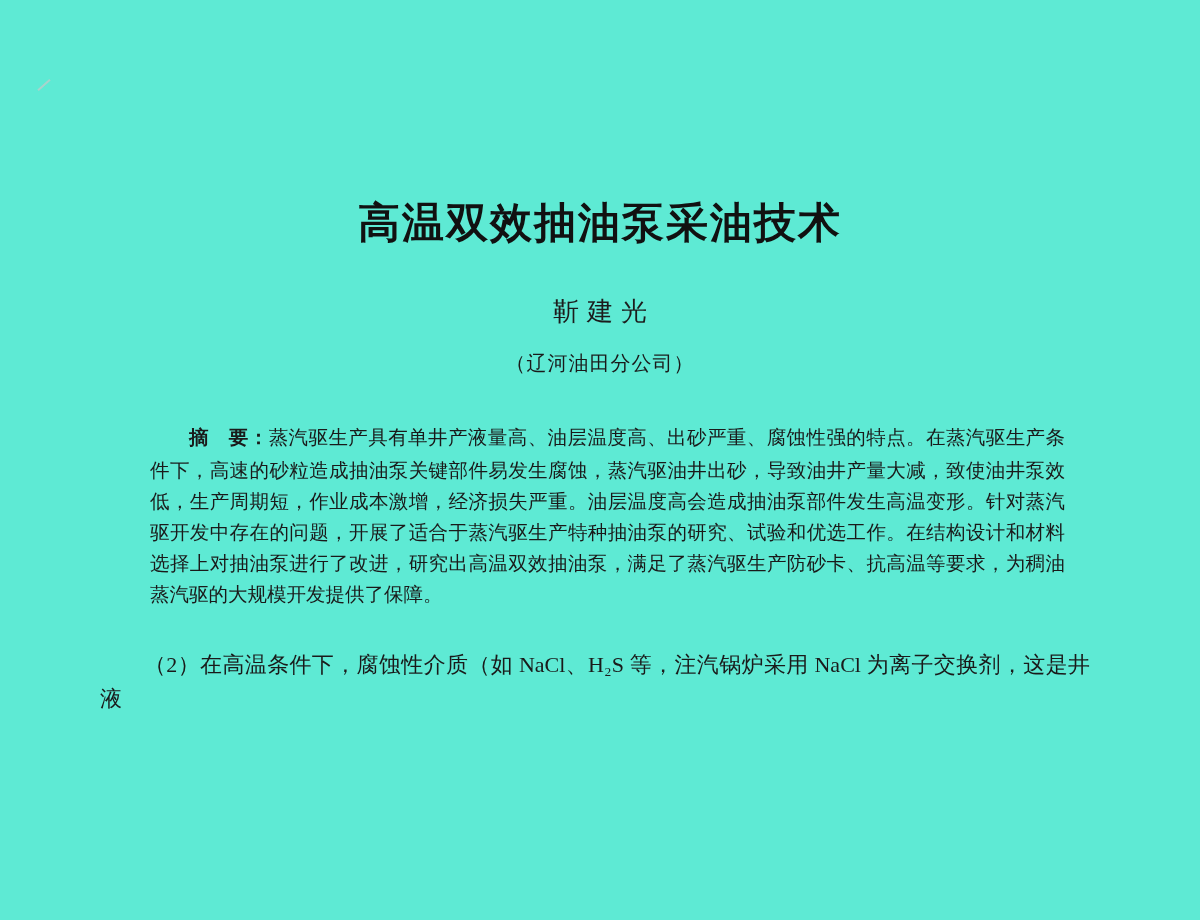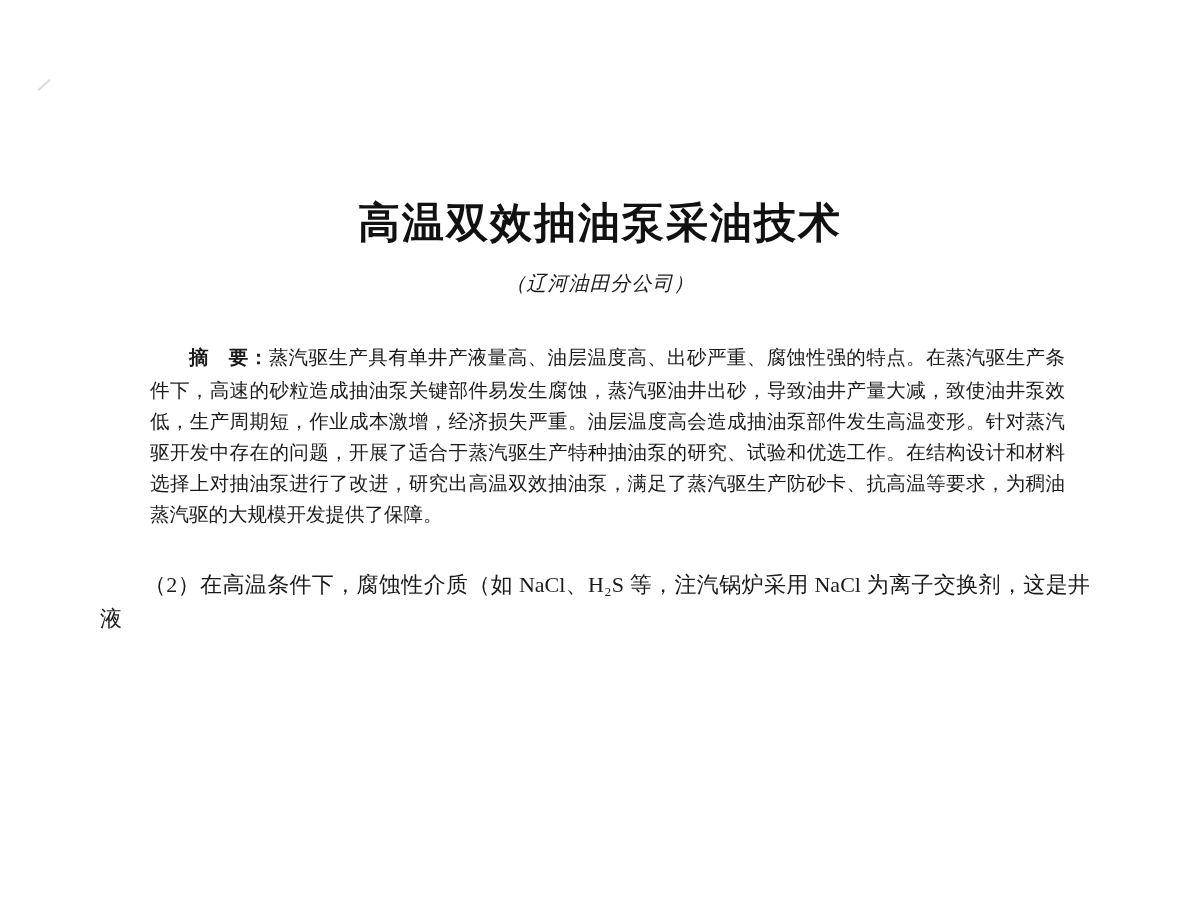--- a/index.html
+++ b/index.html
@@ -1,19 +1,19 @@
 <!DOCTYPE html>
 <html><head>
 <meta charset="utf-8">
 <style>
   html,body{margin:0;padding:0;background:#e9e9e9;}
   .page{
     position:relative;
     width:1200px;height:920px;
-    background:#ffffff;
+    background:#5eead4;
     overflow:hidden;
     color:#1a1a1a;
     font-family:"Liberation Serif","DejaVu Serif",serif;
   }
   .scan-artifact{
     position:absolute;left:36px;top:84px;
     width:16px;height:2px;background:#c9c9c9;
     transform:rotate(-42deg);opacity:.7;
   }
   .title{
@@ -30,21 +30,20 @@
     text-align:center;
     font-size:26px;line-height:32px;
     letter-spacing:8px;text-indent:8px;
     color:#1c1c1c;
   }
   .affiliation{
     margin-top:22px;
     text-align:center;
     font-size:20px;line-height:26px;
     letter-spacing:1px;
-    font-style:italic;
   }
   .abstract{
     width:915px;
     margin:46px 0 0 150px;
     font-size:19.5px;line-height:31px;
     text-align:justify;
     text-justify:inter-ideograph;
   }
   .abstract p{margin:0;text-indent:2em;}
   .abstract .keywords{margin-top:8px;}
@@ -64,20 +63,21 @@
 </style>
 </head>
 <body>
 
 <div class="page">
 
   <div class="scan-artifact"></div>
 
   <h1 class="title">高温双效抽油泵采油技术</h1>
 
+  <div class="author">靳建光</div>
 
   <div class="affiliation">（辽河油田分公司）</div>
 
   <div class="abstract">
     <p><span class="label">摘　要：</span><span>蒸汽驱生产具有单井产液量高、油层温度高、出砂严重、腐蚀性强的特点。在蒸汽驱生产条件下，高速的砂粒造成抽油泵关键部件易发生腐蚀，蒸汽驱油井出砂，导致油井产量大减，致使油井泵效低，生产周期短，作业成本激增，经济损失严重。油层温度高会造成抽油泵部件发生高温变形。针对蒸汽驱开发中存在的问题，开展了适合于蒸汽驱生产特种抽油泵的研究、试验和优选工作。在结构设计和材料选择上对抽油泵进行了改进，研究出高温双效抽油泵，满足了蒸汽驱生产防砂卡、抗高温等要求，为稠油蒸汽驱的大规模开发提供了保障。</span></p>
   </div>
 
   <div class="body-text">
     <p>（2）在高温条件下，腐蚀性介质（如 NaCl、H₂S 等，注汽锅炉采用 NaCl 为离子交换剂，这是井液</p>
   </div>

